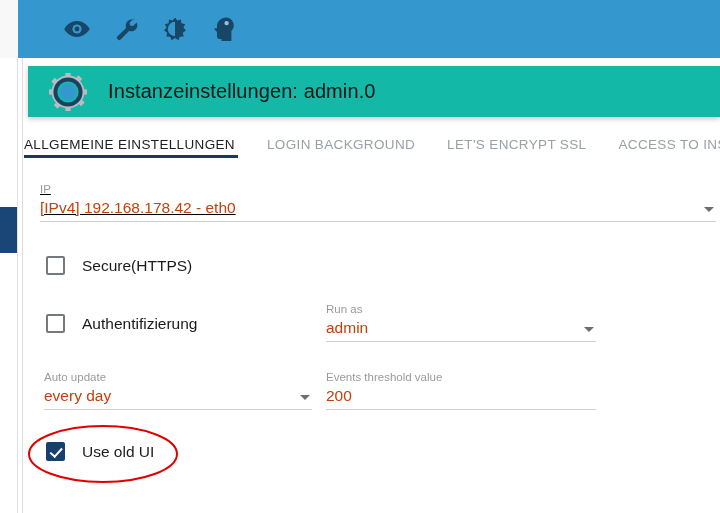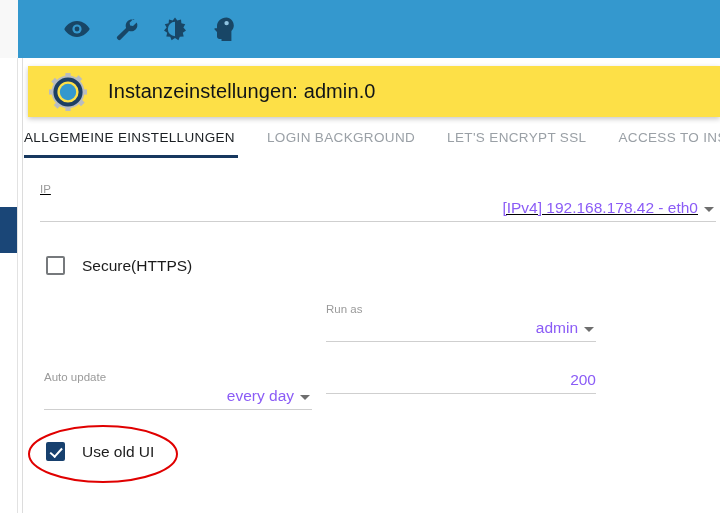--- a/index.html
+++ b/index.html
@@ -79,21 +79,21 @@
     left: 23px; top: 58px;
     width: 697px; height: 455px;
     background: #ffffff;
   }
 
   
   .instance-header {
     position: absolute;
     left: 28px; top: 66px;
     width: 692px; height: 51px;
-    background: #fde047;
+    background: #14b8a6;
     display: flex;
     align-items: center;
     padding-left: 20px;
     box-sizing: border-box;
     box-shadow: 0 2px 5px rgba(0,0,0,0.22);
   }
   .instance-header .gear-wrap {
     width: 40px; height: 40px;
     flex: 0 0 40px;
     margin-right: 20px;
@@ -105,21 +105,21 @@
     letter-spacing: 0.1px;
     white-space: nowrap;
   }
 
   
   .tabs {
     position: absolute;
     left: 24px; top: 126px;
     width: 612px; height: 32px;
     display: flex;
-    align-items: flex-start;
+    align-items: center;
   }
   .tab {
     font-size: 13.5px;
     color: #9aa0a6;
     letter-spacing: 0.35px;
     white-space: nowrap;
     cursor: pointer;
     padding: 4px 0 0 0;
     margin-right: 32px;
   }
@@ -151,25 +151,24 @@
     white-space: nowrap;
   }
   .field-value-row {
     display: flex;
     align-items: flex-end;
     border-bottom: 1px solid #cfcfcf;
     padding-bottom: 3px;
   }
   .field-value {
     font-size: 15.5px;
-    color: #8b5cf6;
+    color: #c2410c;
     flex: 1 1 auto;
     white-space: nowrap;
     line-height: 20px;
-    text-align: right;
   }
   .caret {
     width: 0; height: 0;
     border-left: 5px solid transparent;
     border-right: 5px solid transparent;
     border-top: 5px solid #6e6e6e;
     margin: 0 2px 6px 6px;
     flex: 0 0 auto;
   }
 
@@ -314,38 +313,43 @@
         <div class="field-value">[IPv4] 192.168.178.42 - eth0</div>
         <div class="caret"></div>
       </div>
     </div>
 
     <div class="check-row" id="check-secure">
       <div class="checkbox"></div>
       <div class="check-label">Secure(HTTPS)</div>
     </div>
 
+    <div class="check-row" id="check-auth">
+      <div class="checkbox"></div>
+      <div class="check-label">Authentifizierung</div>
+    </div>
 
     <div class="field" id="field-auto-update">
       <div class="field-label">Auto update</div>
       <div class="field-value-row">
         <div class="field-value">every day</div>
         <div class="caret"></div>
       </div>
     </div>
 
     <div class="field" id="field-run-as">
       <div class="field-label">Run as</div>
       <div class="field-value-row">
         <div class="field-value">admin</div>
         <div class="caret"></div>
       </div>
     </div>
 
     <div class="field" id="field-events">
+      <div class="field-label">Events threshold value</div>
       <div class="field-value-row">
         <div class="field-value">200</div>
       </div>
     </div>
 
     <div class="check-row" id="check-oldui">
       <div class="checkbox checked"></div>
       <div class="check-label">Use old UI</div>
     </div>
   </div>

